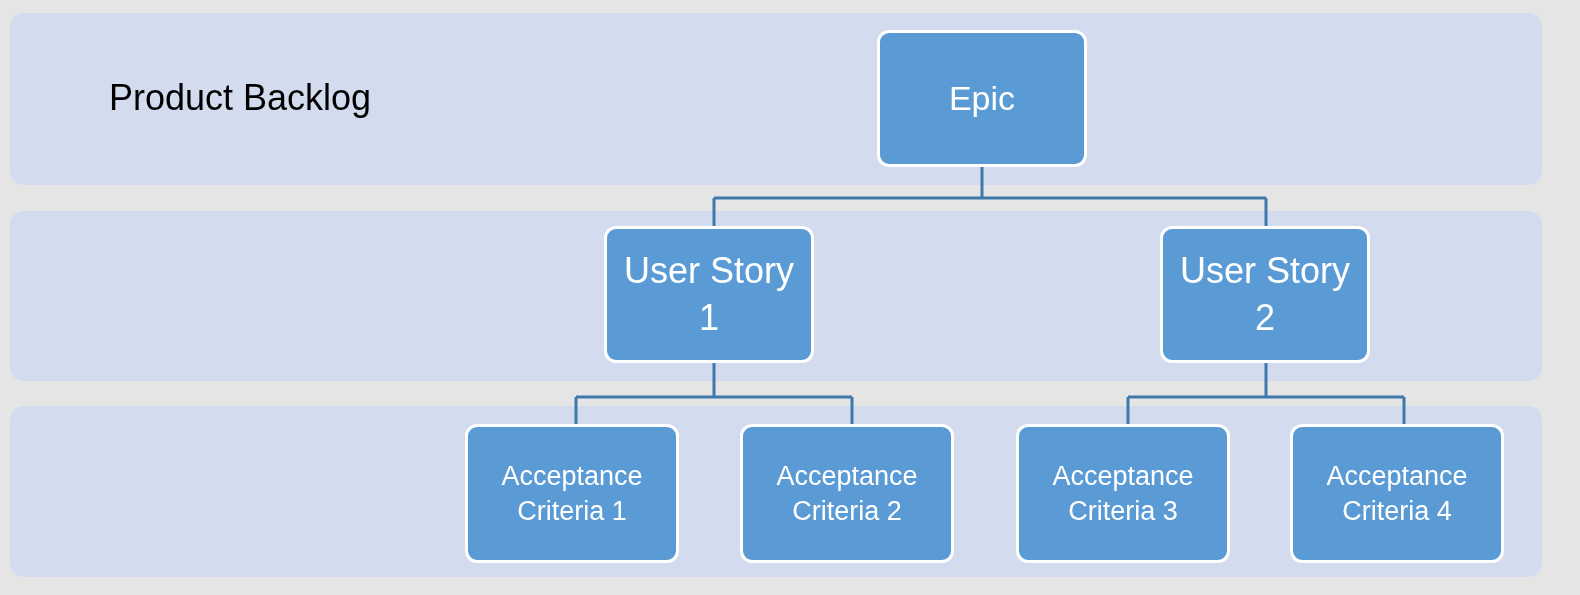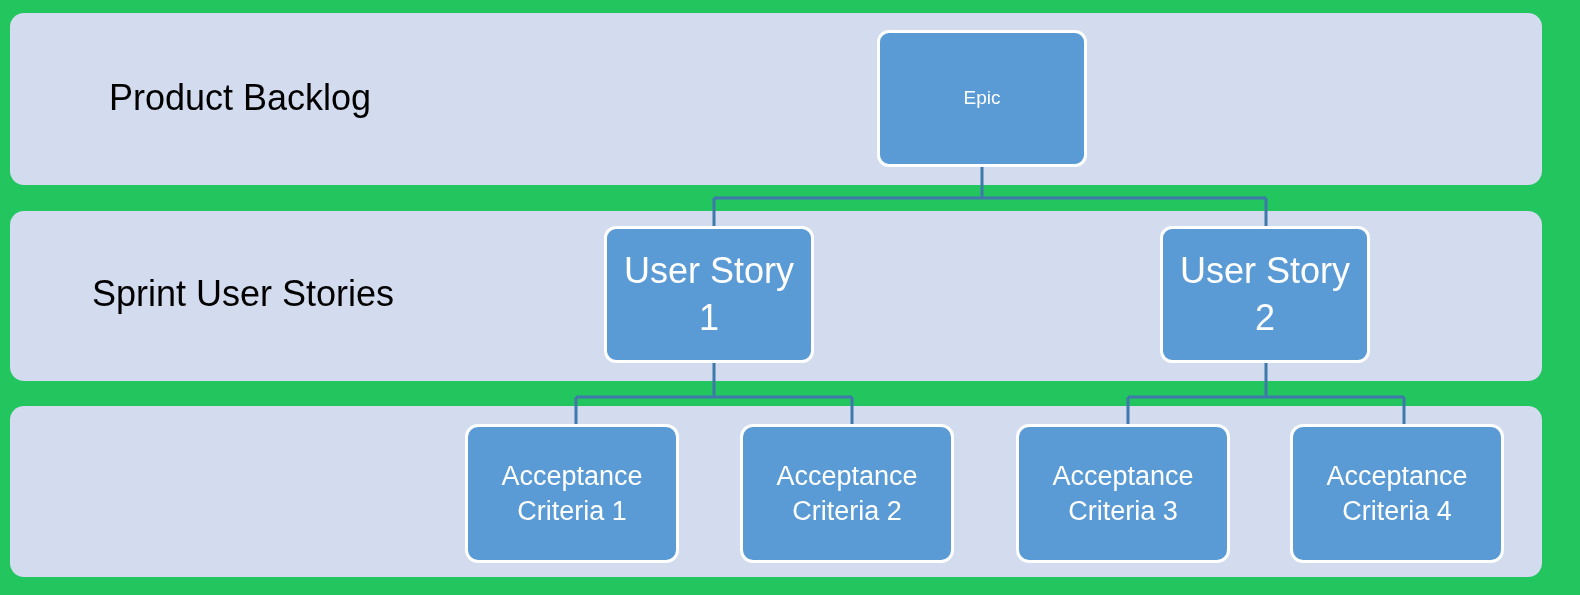--- a/index.html
+++ b/index.html
@@ -7,21 +7,21 @@
     padding: 0;
     background: #ffffff;
   }
   body {
     font-family: "Liberation Sans", sans-serif;
   }
   #canvas {
     position: relative;
     width: 1580px;
     height: 595px;
-    background: #22c55e;
+    background: #e5e5e5;
     overflow: hidden;
   }
 
   
   .band {
     position: absolute;
     background: #d3dcee;
     border-radius: 14px;
   }
   #band-product  { left: 10px;  top: 13px;  width: 1532px; height: 172px; }
@@ -59,23 +59,23 @@
     color: #ffffff;
     display: flex;
     align-items: center;
     justify-content: center;
     text-align: center;
     font-size: 27px;
     line-height: 1.28;
     white-space: pre-line;
     padding: 2px 6px;
   }
-  .node.epic { font-size: 19px; }
+  .node.epic { font-size: 34px; }
   .node.story { font-size: 36px; }
-  .node.criteria { font-size: 27px; border-radius: 13px; }
+  .node.criteria { font-size: 27px; }
 
   #node-epic  { left: 877px;  top: 30px;  width: 210px; height: 137px; }
   #node-us1   { left: 604px;  top: 226px; width: 210px; height: 137px; }
   #node-us2   { left: 1160px; top: 226px; width: 210px; height: 137px; }
   #node-ac1   { left: 465px;  top: 424px; width: 214px; height: 139px; }
   #node-ac2   { left: 740px;  top: 424px; width: 214px; height: 139px; }
   #node-ac3   { left: 1016px; top: 424px; width: 214px; height: 139px; }
   #node-ac4   { left: 1290px; top: 424px; width: 214px; height: 139px; }
 </style>
 </head>
@@ -92,21 +92,20 @@
 
       <path d="M982,167 L982,198 M714,198 L1266,198 M714,198 L714,226 M1266,198 L1266,226"></path>
 
       <path d="M714,363 L714,397 M576,397 L852,397 M576,397 L576,424 M852,397 L852,424"></path>
 
       <path d="M1266,363 L1266,397 M1128,397 L1404,397 M1128,397 L1128,424 M1404,397 L1404,424"></path>
     </g>
   </svg>
 
   <div class="band-label" id="label-product">Product Backlog</div>
-  <div class="band-label" id="label-sprint">Sprint User Stories</div>
 
   <div class="node epic" id="node-epic">Epic</div>
 
   <div class="node story" id="node-us1">User Story
 1</div>
   <div class="node story" id="node-us2">User Story
 2</div>
 
   <div class="node criteria" id="node-ac1">Acceptance
 Criteria 1</div>

